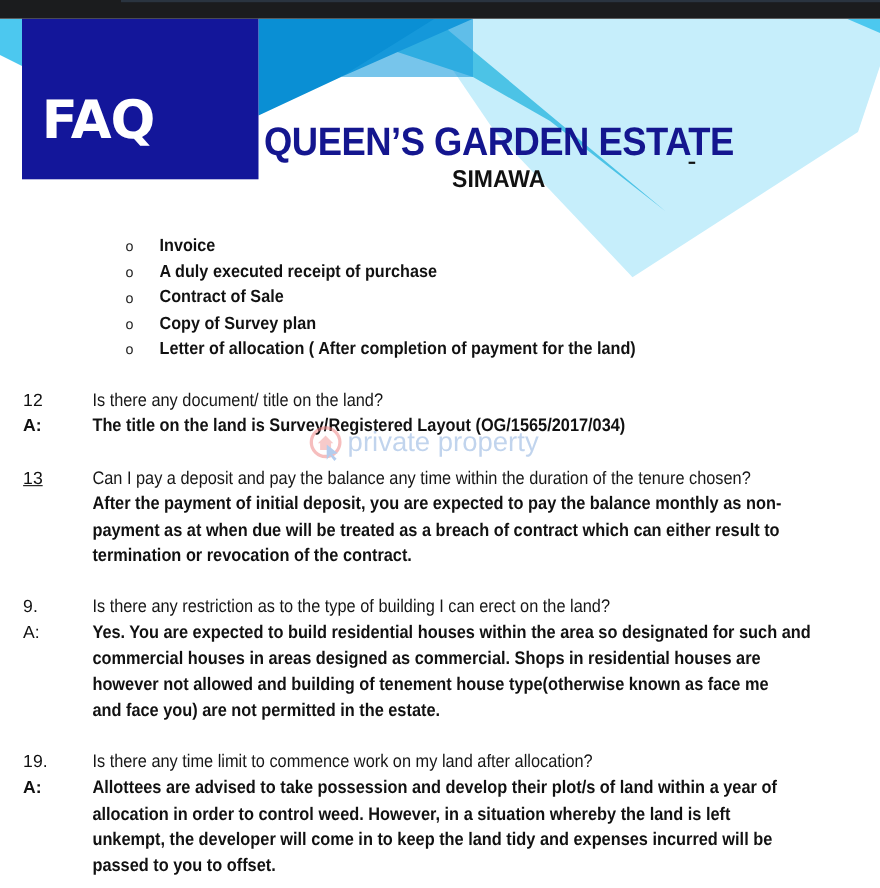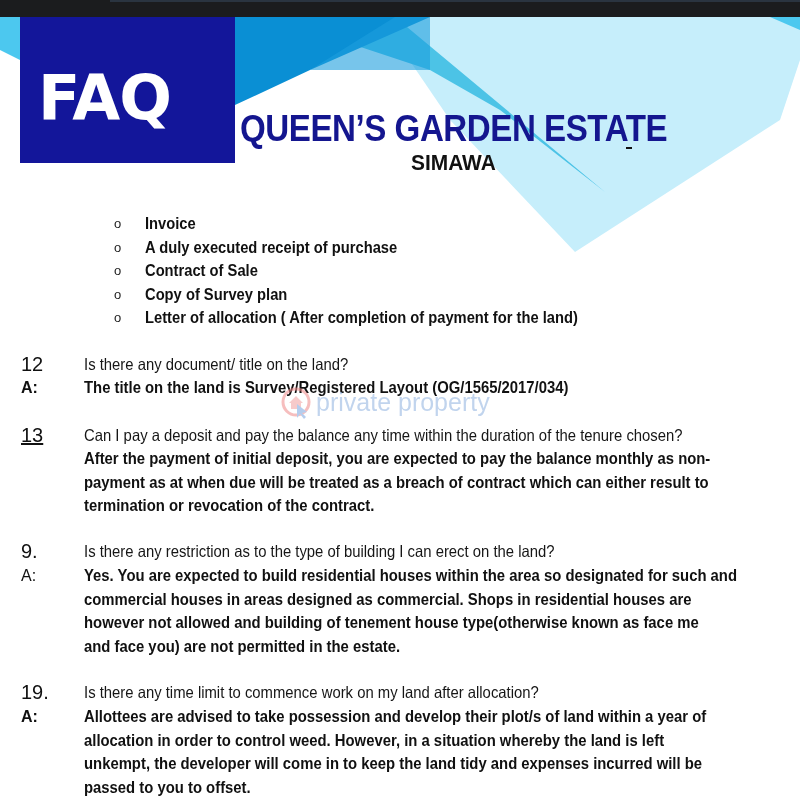--- a/index.html
+++ b/index.html
@@ -10,23 +10,23 @@
     color:#111;
   }
   .topbar { position:absolute; left:0; top:0; width:800px; height:17px; background:#1b1c1e; z-index:5; }
   .topbar .edge { position:absolute; left:110px; top:0; width:690px; height:2px; background:#2a3440; }
   svg.bg { position:absolute; left:0; top:17px; z-index:0; }
   .faq-box {
     position:absolute; left:20px; top:17px; width:215px; height:146px;
     background:#13169a; z-index:2;
   }
   .faq-text {
-    position:absolute; left:38px; top:65px; color:#ffffff;
+    position:absolute; left:38px; top:76px; color:#ffffff;
     font-family:"DejaVu Sans", sans-serif; font-weight:bold;
-    font-size:62px; letter-spacing:-1px; line-height:66px; z-index:3;
+    font-size:48px; letter-spacing:-1px; line-height:66px; z-index:3;
   }
   .estate-title {
     position:absolute; left:240px; top:108px; color:#14168f;
     font-family:"Liberation Sans", sans-serif; font-weight:bold;
     font-size:36px; letter-spacing:-0.5px; line-height:42px; z-index:3;
     transform:scaleX(0.92); transform-origin:left center; white-space:nowrap;
   }
   .estate-sub {
     position:absolute; left:411px; top:150px; color:#111;
     font-weight:bold; font-size:22px; line-height:26px; z-index:3;
@@ -35,21 +35,21 @@
   .dash { position:absolute; left:626px; top:147px; width:6px; height:2px; background:#111; z-index:3; }
 
   .content { position:absolute; left:0; top:0; width:800px; z-index:3; }
   .bullets { position:absolute; left:114px; top:212px; }
   .bullet { position:relative; height:23.5px; line-height:23.5px; white-space:nowrap; }
   .bullet .mark { position:absolute; left:0; top:0; font-size:13px; color:#222; }
   .bullet .txt { position:absolute; left:31px; top:0; font-weight:bold; font-size:16px;
     transform:scaleX(0.92); transform-origin:left center; }
 
   .qa { position:absolute; left:0; width:800px; }
-  .num { position:absolute; left:21px; font-size:20px; color:#111; line-height:23px; }
+  .num { position:absolute; left:21px; font-size:16px; color:#111; line-height:23px; }
   .q { position:absolute; left:84px; font-size:16.5px; line-height:23px; white-space:nowrap;
        transform:scaleX(0.9); transform-origin:left center; color:#161616; }
   .alabel { position:absolute; left:21px; font-size:16px; line-height:23px; }
   .alabel.b { font-weight:bold; }
   .a { position:absolute; left:84px; width:790px; font-weight:bold; font-size:16.5px; line-height:23.5px;
        transform:scaleX(0.9); transform-origin:left top; color:#111; }
   .a .ln { display:block; white-space:nowrap; }
 
   .watermark { position:absolute; left:280px; top:386px; z-index:4; display:flex; align-items:center; opacity:0.55; }
   .wm-icon { width:32px; height:32px; position:relative; }

